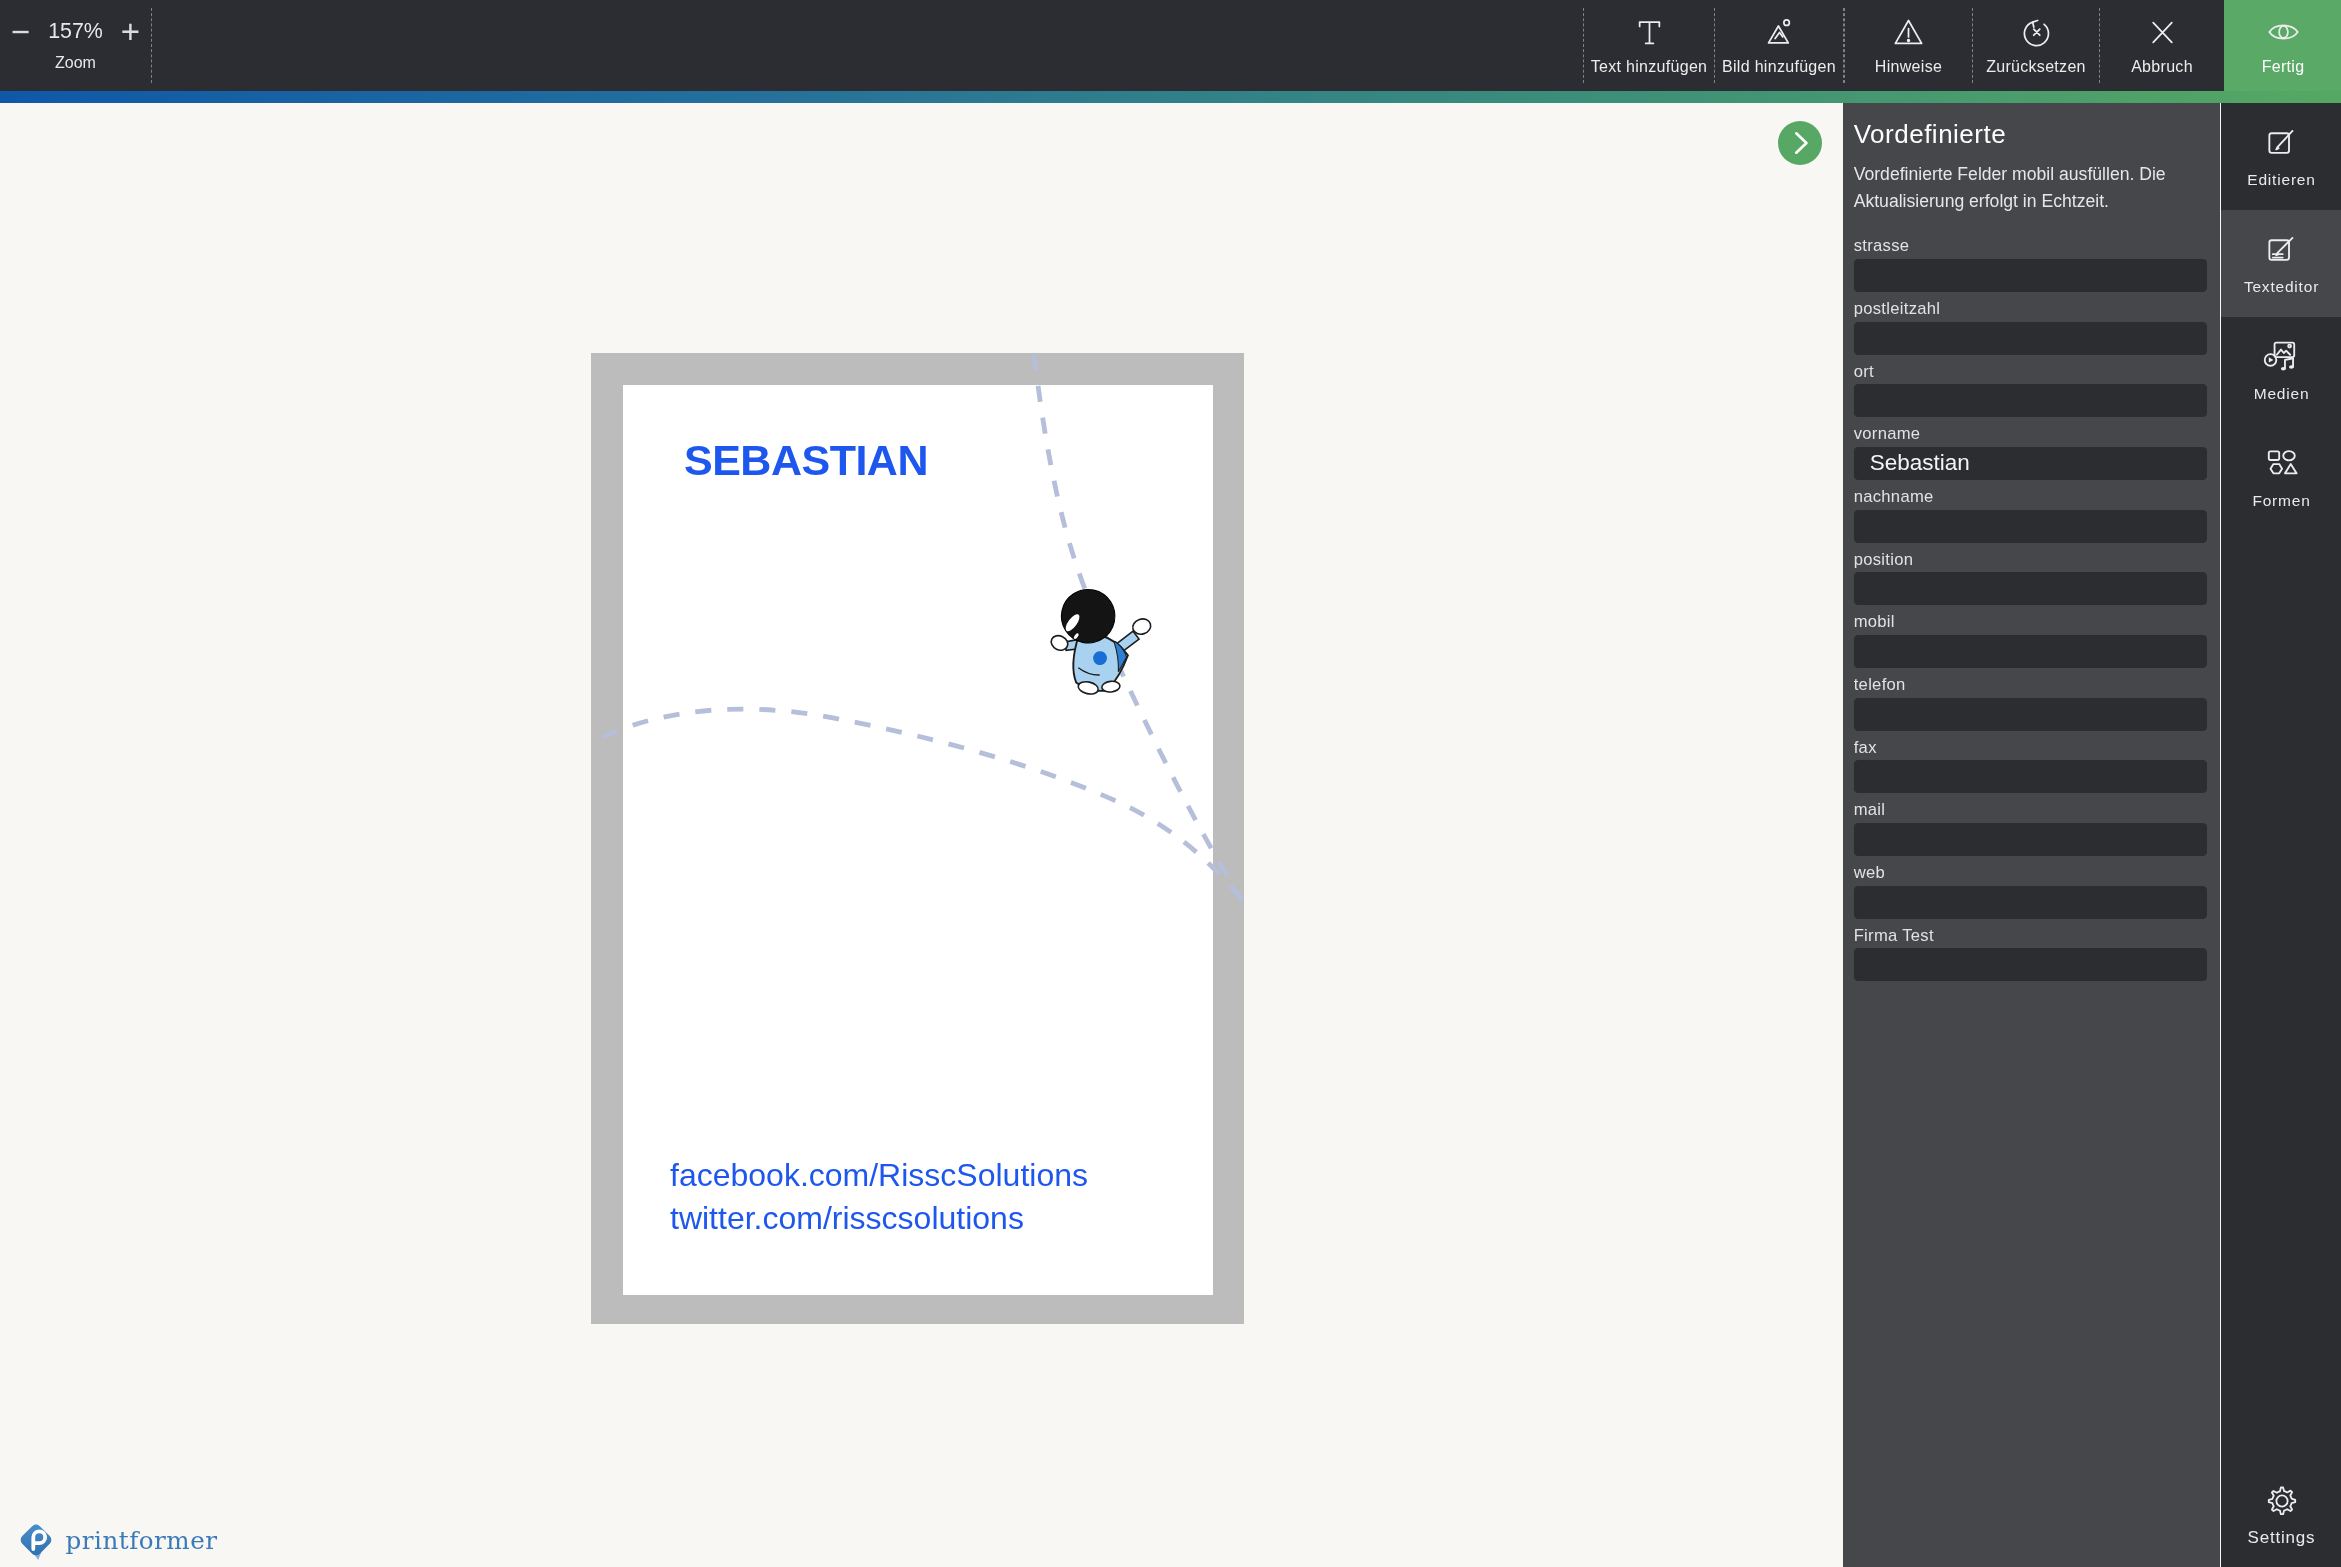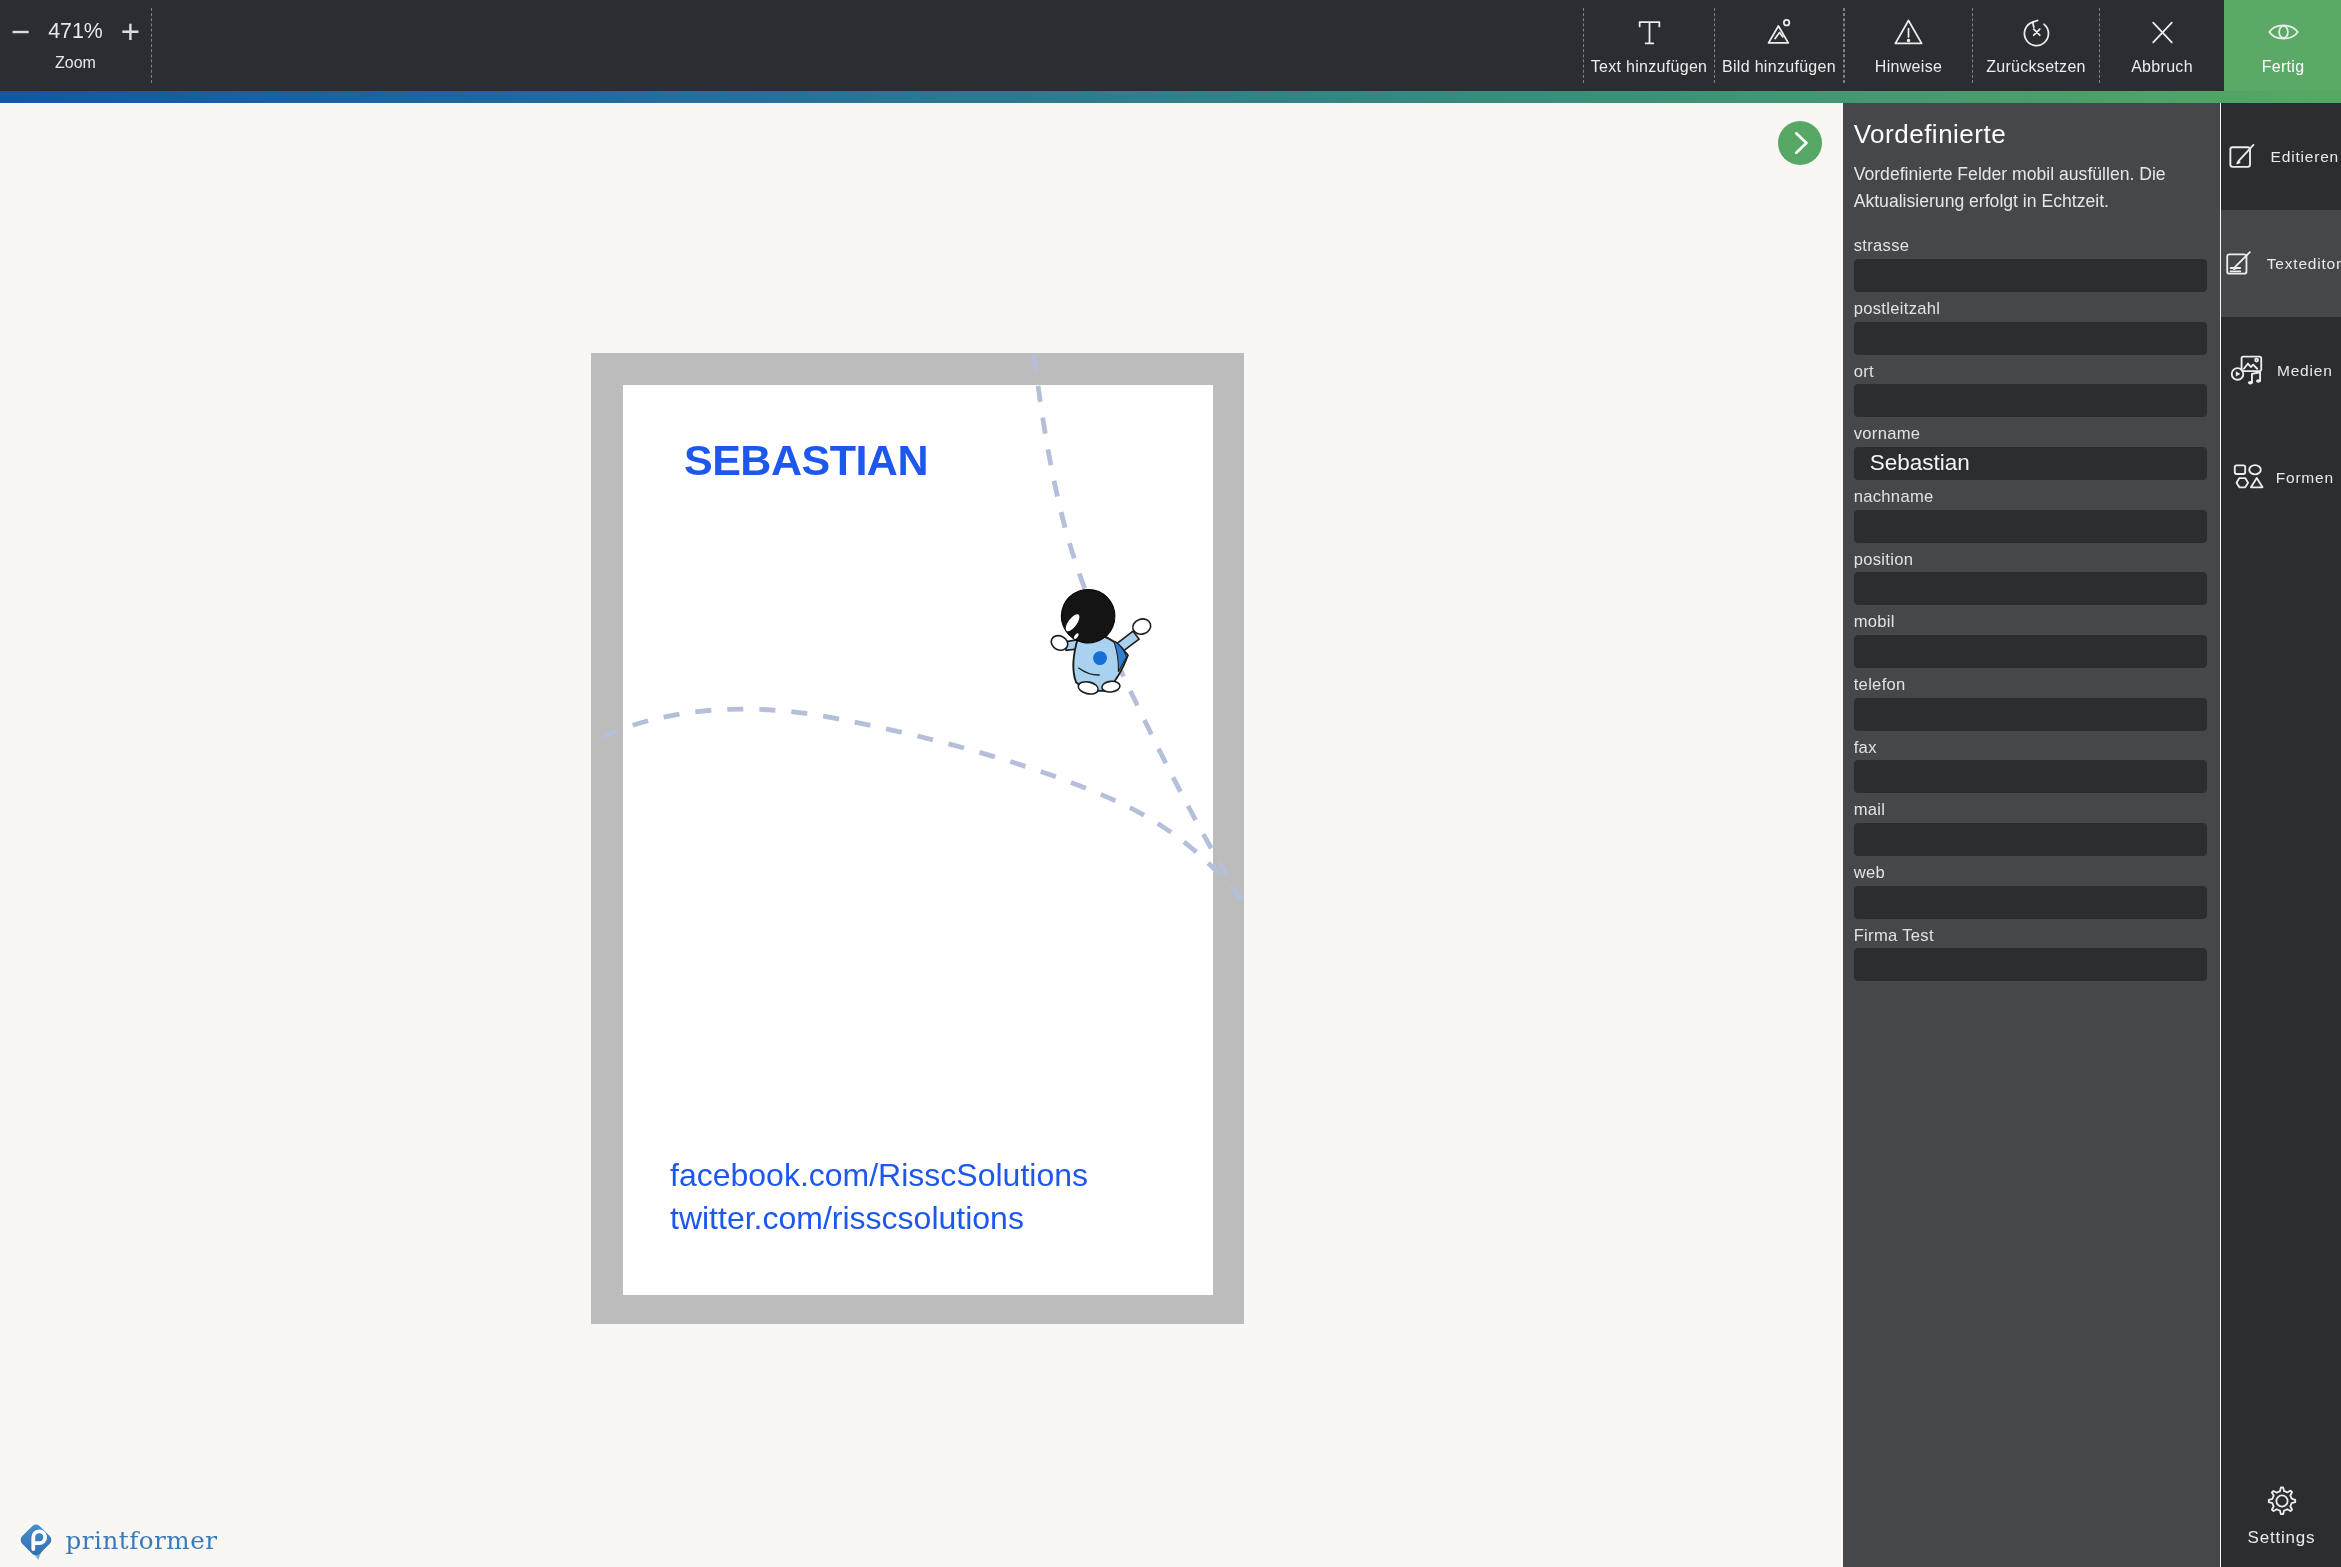--- a/index.html
+++ b/index.html
@@ -34,35 +34,35 @@
   .collapse-btn{position:absolute;left:1778px;top:18px;width:44px;height:44px;border-radius:50%;background:#57a765;display:flex;align-items:center;justify-content:center;cursor:pointer;z-index:5}
   
   .panel{position:absolute;left:1843px;top:103px;width:377px;height:1465px;background:#46474b;box-sizing:border-box;padding:16px 13px 0 10.7px;color:#fff;z-index:10}
   .panel-title{font-size:26px;font-weight:300;letter-spacing:0.5px;color:#fdfdfd}
   .panel-sub{margin-top:10.7px;font-size:17.6px;line-height:27px;color:#e6e6e8;font-weight:300}
   .fields{margin-top:22.5px}
   .field-label{font-size:16.6px;line-height:18px;color:#e2e2e4;margin-bottom:3.7px;font-weight:300;letter-spacing:0.3px}
   .field-input{display:block;width:353px;height:33px;background:#2b2d30;border:none;border-radius:4.3px;color:#f4f4f4;font-size:22.5px;padding:0 16px;box-sizing:border-box;margin-bottom:8px;font-family:"Liberation Sans",sans-serif;outline:none}
   
   .rail{position:absolute;left:2221px;top:103px;width:121px;height:1465px;background:#2b2d31;z-index:20}
-  .rail-item{height:107px;display:flex;flex-direction:row;align-items:center;justify-content:center;gap:9.6px;color:#eaeaea;font-size:15.5px;letter-spacing:0.8px;font-weight:300;cursor:pointer}
+  .rail-item{height:107px;display:flex;flex-direction:column;align-items:center;justify-content:center;gap:9.6px;color:#eaeaea;font-size:15.5px;letter-spacing:0.8px;font-weight:300;cursor:pointer}
   .rail-item.active{background:#46474b}
   .rail-settings{position:absolute;bottom:9.6px;left:0;width:121px;height:86px;display:flex;flex-direction:column;align-items:center;justify-content:center;gap:8.6px;color:#eaeaea;font-size:17px;letter-spacing:0.8px;font-weight:300;cursor:pointer}
   
   .brand{position:absolute;left:16px;bottom:7.5px;display:flex;align-items:center;gap:9.6px;z-index:6}
   .brand-text{font-family:"DejaVu Serif",serif;font-size:24.6px;color:#3a7ab8;letter-spacing:0.5px}
 </style>
 </head>
 <body>
 
 <div class="toolbar">
   <div class="zoom-group">
     <div class="zoom-row">
       <span class="zoom-sign">−</span>
-      <span class="zoom-val">471%</span>
+      <span class="zoom-val">157%</span>
       <span class="zoom-sign">+</span>
     </div>
     <div class="zoom-label">Zoom</div>
   </div>
   <div class="tb-sep"></div>
   <div class="tb-spacer"></div>
 
   <div class="tb-sep"></div>
   <div class="tb-btn" style="width:130px">
     <svg class="ic" width="35" height="35" viewBox="0 0 64 64">

